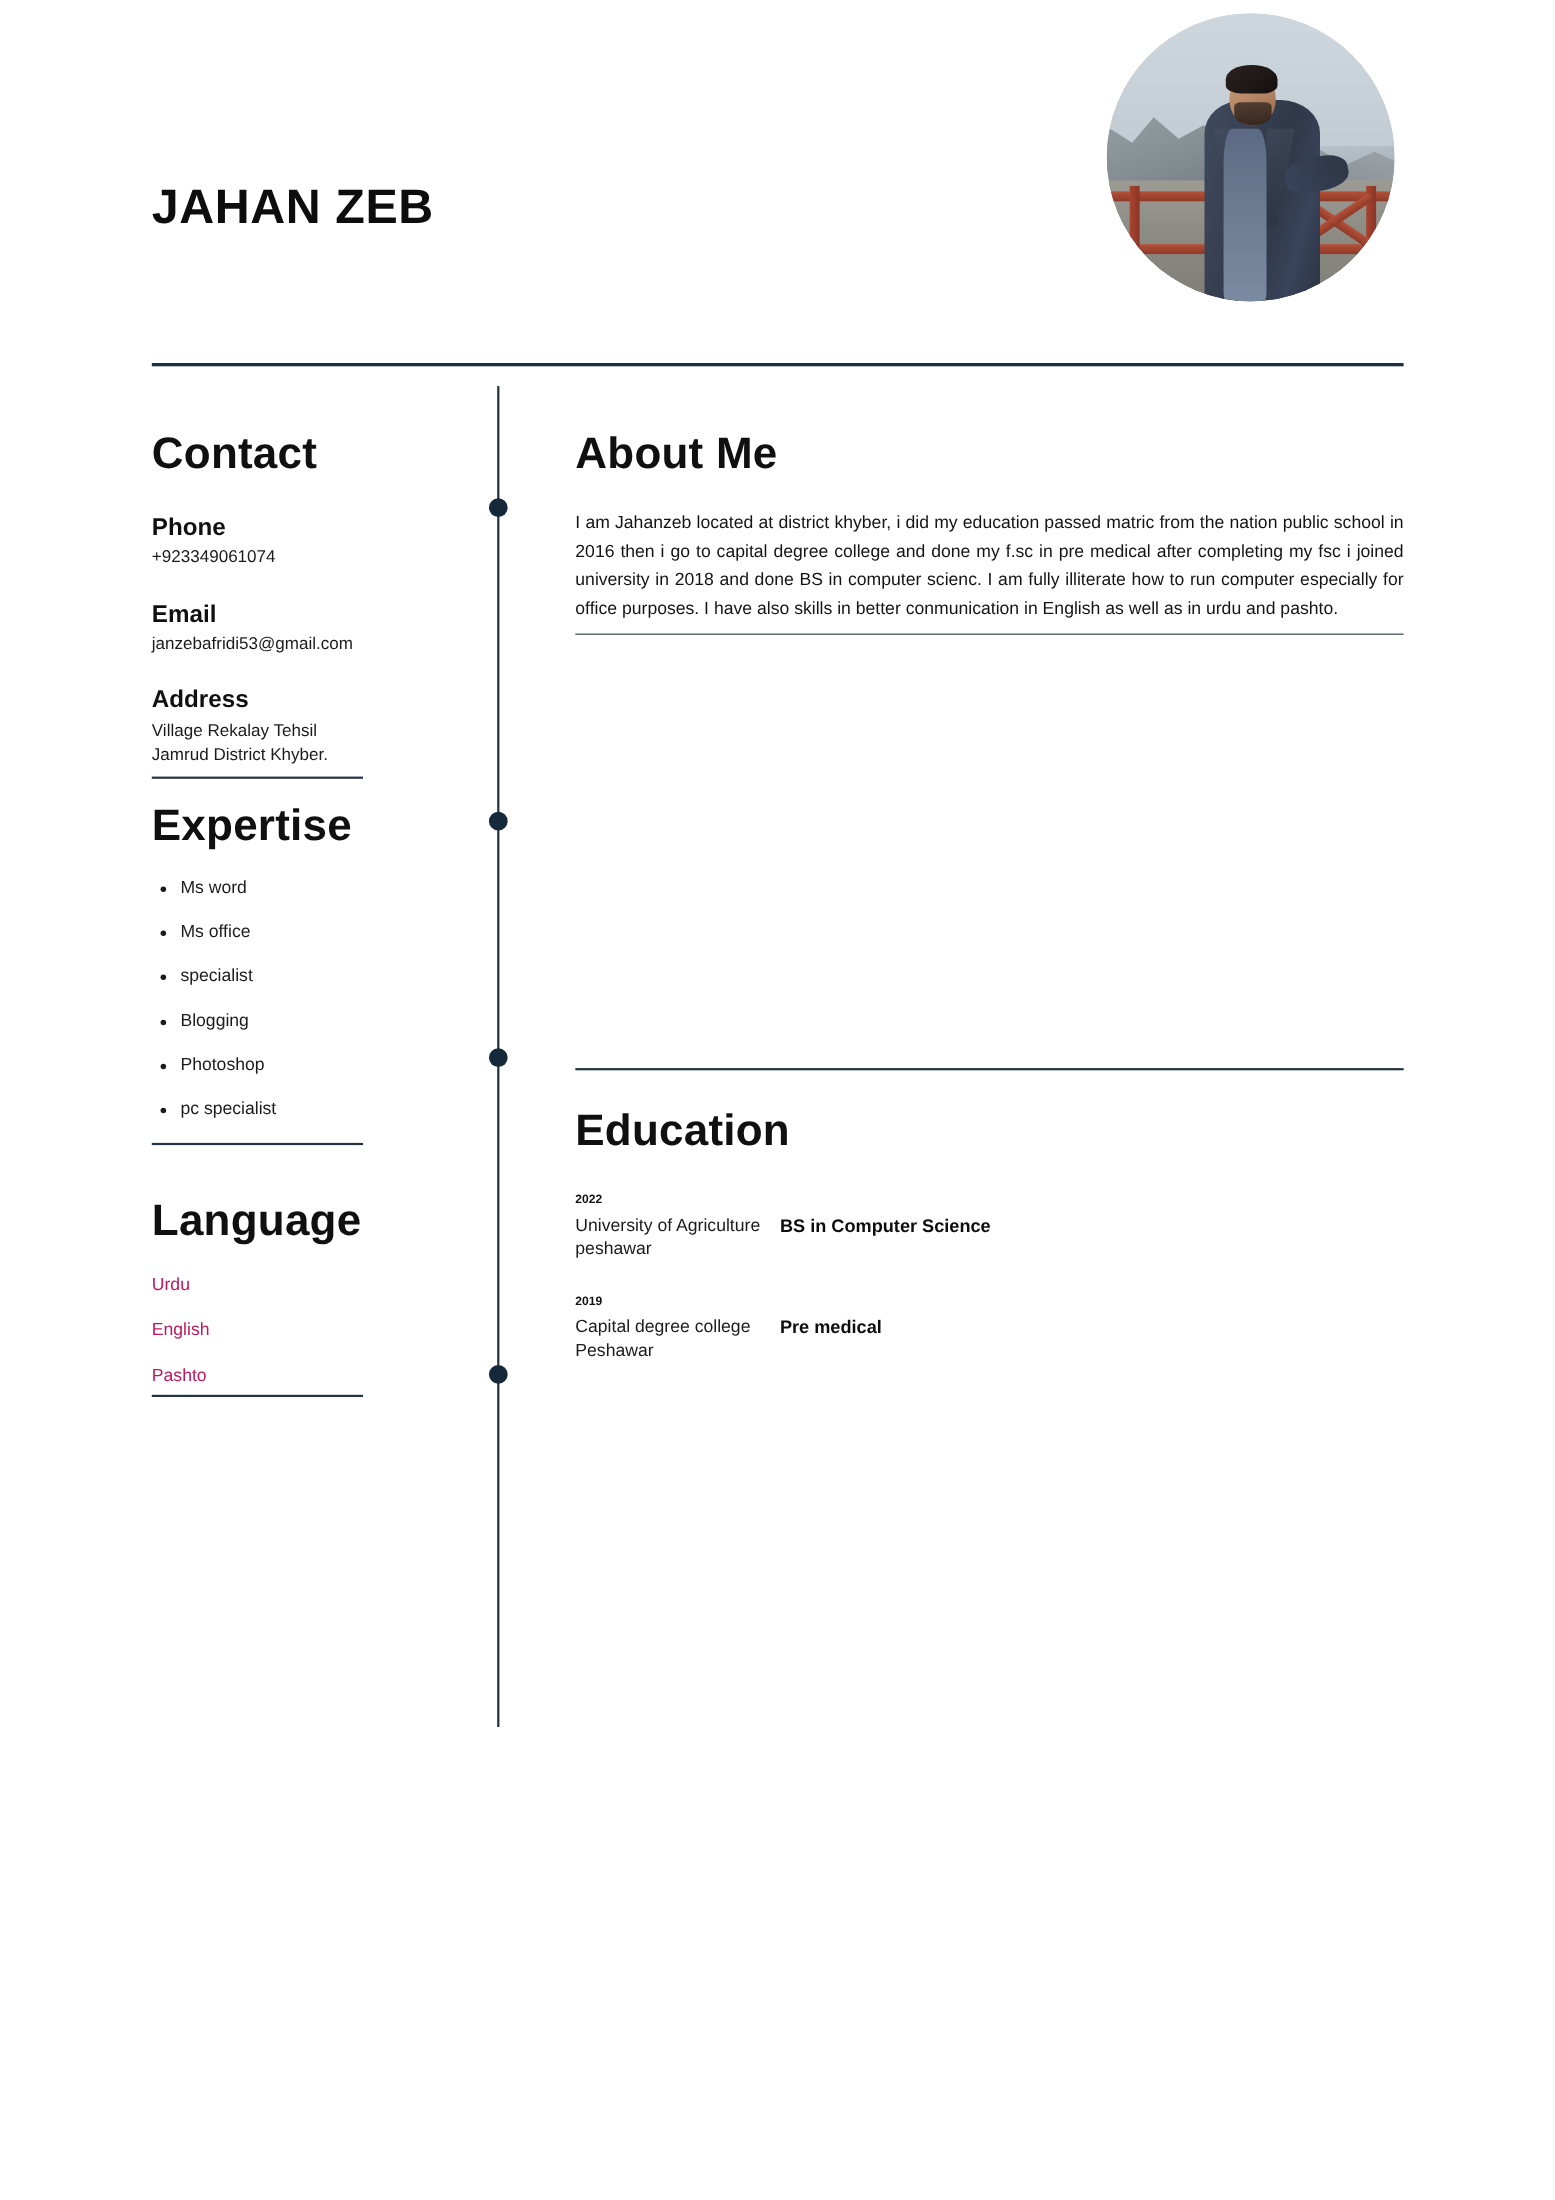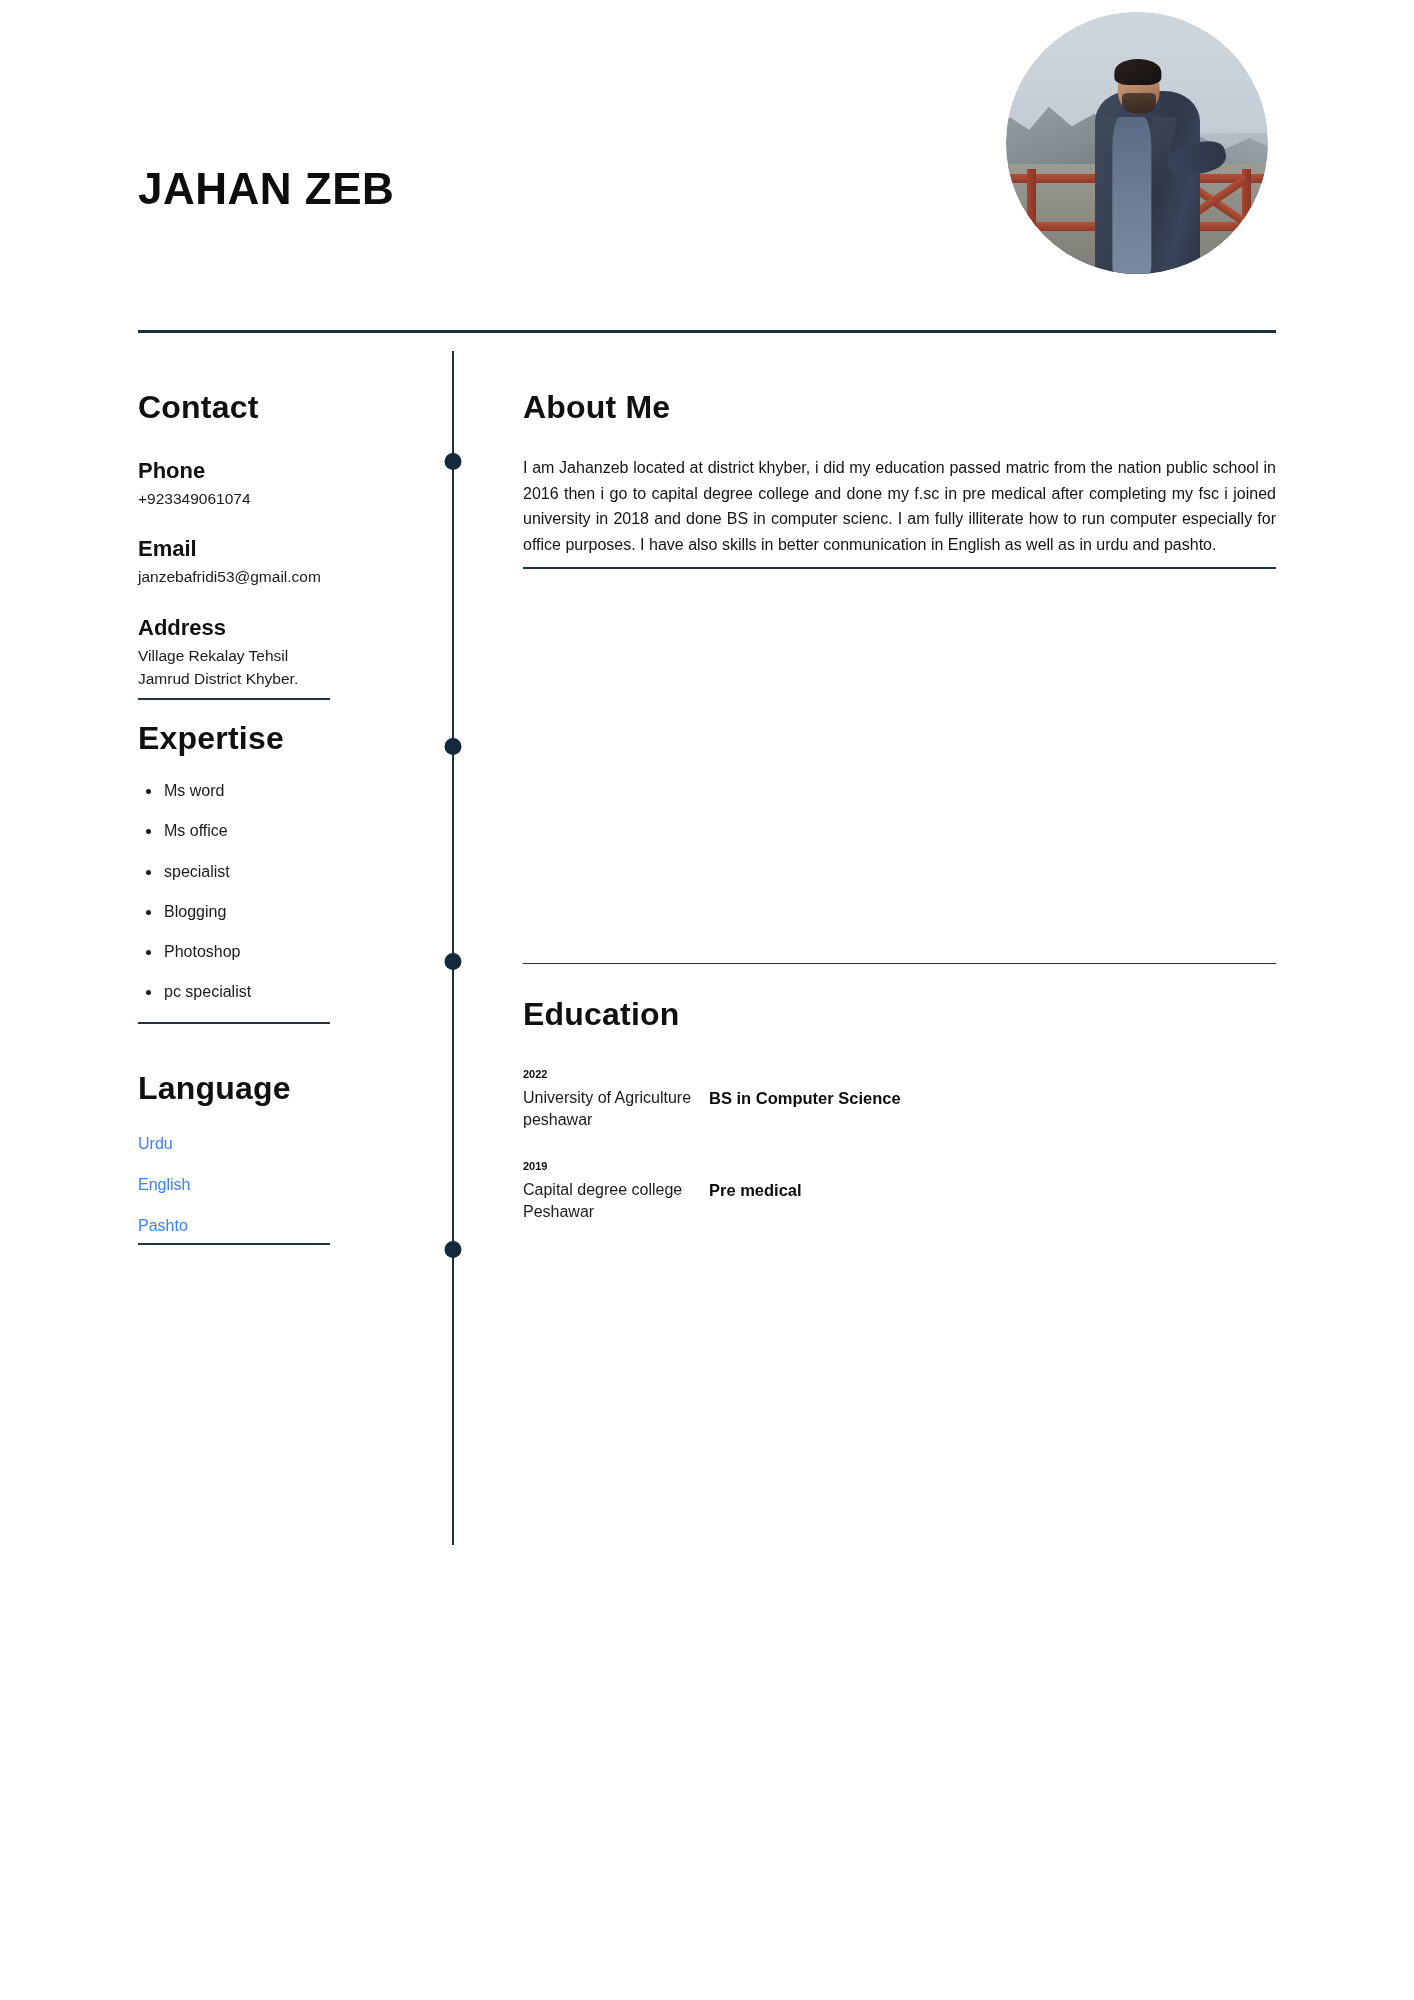--- a/index.html
+++ b/index.html
@@ -154,21 +154,21 @@
     width:2px; background:#1e3040;
   }
   .tdot {
     position:absolute; left:50%; transform:translateX(-50%);
     width:17px; height:17px; border-radius:50%;
     background:#16293a;
   }
 
   
   h2.sec {
-    font-size:32px; font-weight:bold; color:#101010;
+    font-size:40px; font-weight:bold; color:#101010;
     letter-spacing:0.2px; line-height:1.05;
   }
   h3.sub {
     font-size:22px; font-weight:bold; color:#101010;
     margin-bottom:5px; line-height:1.1;
   }
   .val {
     font-size:15.5px; color:#1b1b1b; line-height:1.45;
   }
 
@@ -181,21 +181,21 @@
     padding-left:26px; position:relative;
     margin-bottom:21px; line-height:1.2;
   }
   ul.exp li::before {
     content:""; position:absolute; left:8px; top:8px;
     width:5px; height:5px; border-radius:50%; background:#1b1b1b;
   }
 
   .lang-list { margin-top:28px; }
   .lang-list .li {
-    font-size:16px; color:#3b82f6; margin-bottom:22px; line-height:1.2;
+    font-size:16px; color:#be185d; margin-bottom:22px; line-height:1.2;
   }
 
   
   .about-p {
     font-size:16px; line-height:1.62; color:#141414;
     text-align:justify; margin-top:30px;
   }
   .rule-right { height:1.6px; background:#223444; margin-top:9px; }
 
   .edu-head { margin-top:0; }

